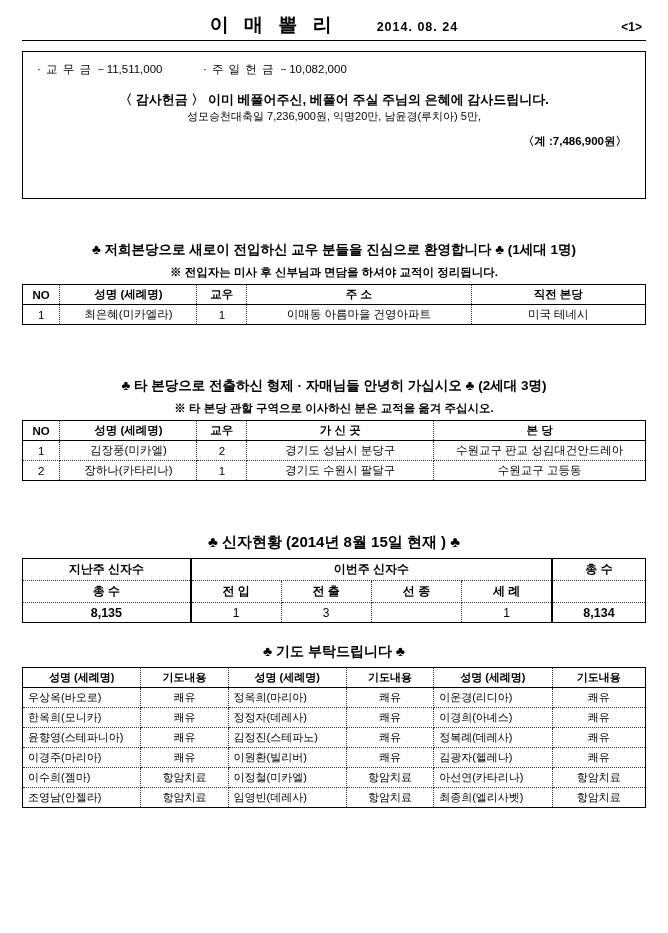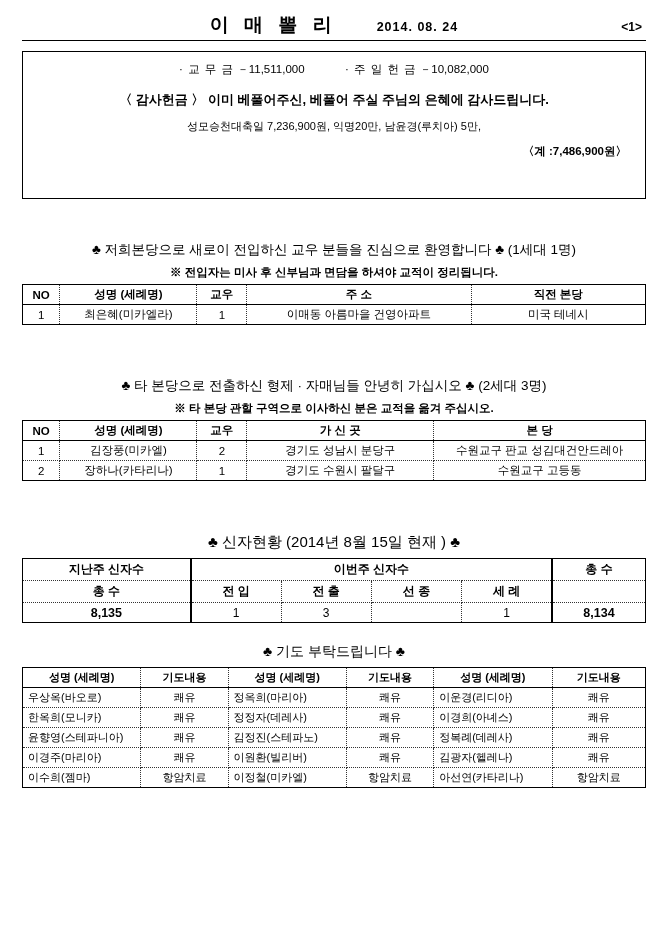--- a/index.html
+++ b/index.html
@@ -63,50 +63,49 @@
   }
   .offering-title {
     text-align: center;
     font-size: 14.5px;
     font-weight: bold;
     letter-spacing: 1px;
     margin-top: 8px;
     margin-bottom: 14px;
   }
   .offering-amounts {
-    text-align: center;
+    text-align: left;
     font-size: 11.5px;
     margin-bottom: 14px;
   }
   .offering-amounts span.amt-label { letter-spacing: 1px; }
   .offering-amounts .gap { display: inline-block; width: 34px; }
   .offering-thanks {
     text-align: center;
     font-size: 13px;
     font-weight: bold;
-    margin-bottom: 10px;
   }
   .offering-detail {
     text-align: center;
     font-size: 11px;
     margin-bottom: 10px;
   }
   .offering-total {
     text-align: right;
     font-size: 11.5px;
     font-weight: bold;
     padding-right: 4px;
   }
 
   
   .section { margin-top: 20px; }
   .section-heading {
     text-align: center;
     font-size: 13.5px;
-    font-weight: normal;
+    font-weight: bold;
     margin-bottom: 6px;
     letter-spacing: 0px;
   }
   .section-note {
     text-align: center;
     font-size: 11.5px;
     font-weight: bold;
     margin-bottom: 4px;
   }
 
@@ -312,17 +311,25 @@
           <td class="content">쾌유</td>
         </tr>
         <tr>
           <td class="name">이수희(젬마)</td>
           <td class="content">항암치료</td>
           <td class="name">이정철(미카엘)</td>
           <td class="content">항암치료</td>
           <td class="name">아선연(카타리나)</td>
           <td class="content">항암치료</td>
         </tr>
+        <tr>
+          <td class="name">조영남(안젤라)</td>
+          <td class="content">항암치료</td>
+          <td class="name">임영빈(데레사)</td>
+          <td class="content">항암치료</td>
+          <td class="name">최종희(엘리사벳)</td>
+          <td class="content">항암치료</td>
+        </tr>
       </tbody>
     </table>
   </div>
 
 </div>
 
 </body></html>

